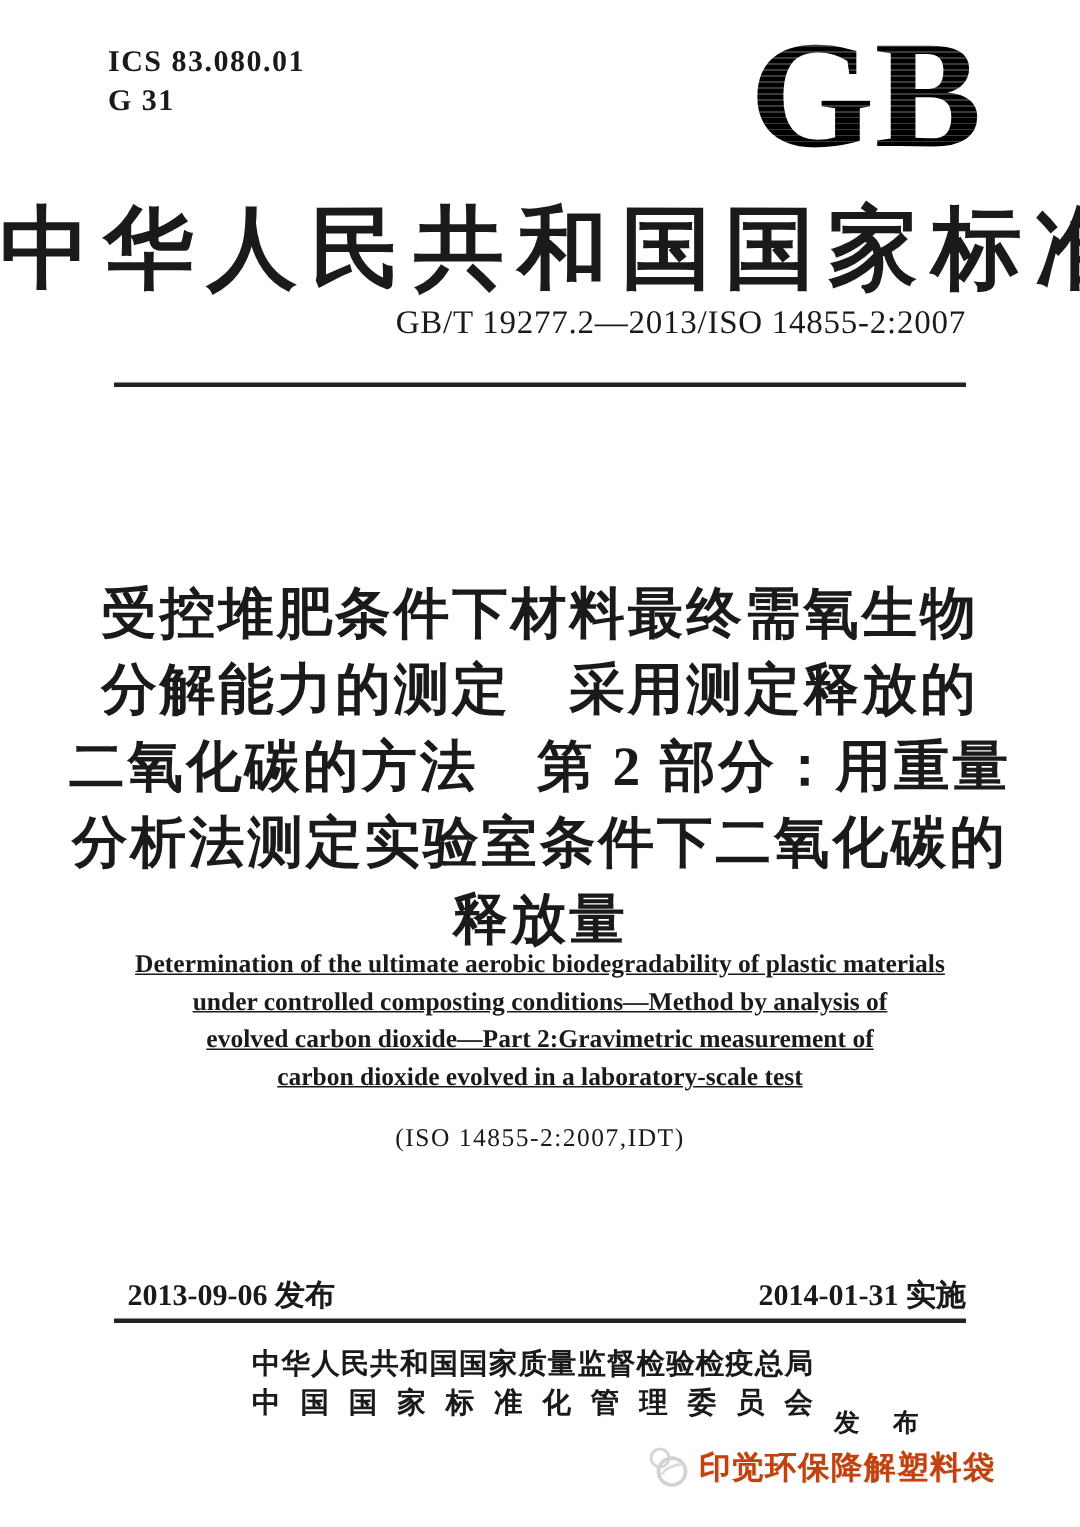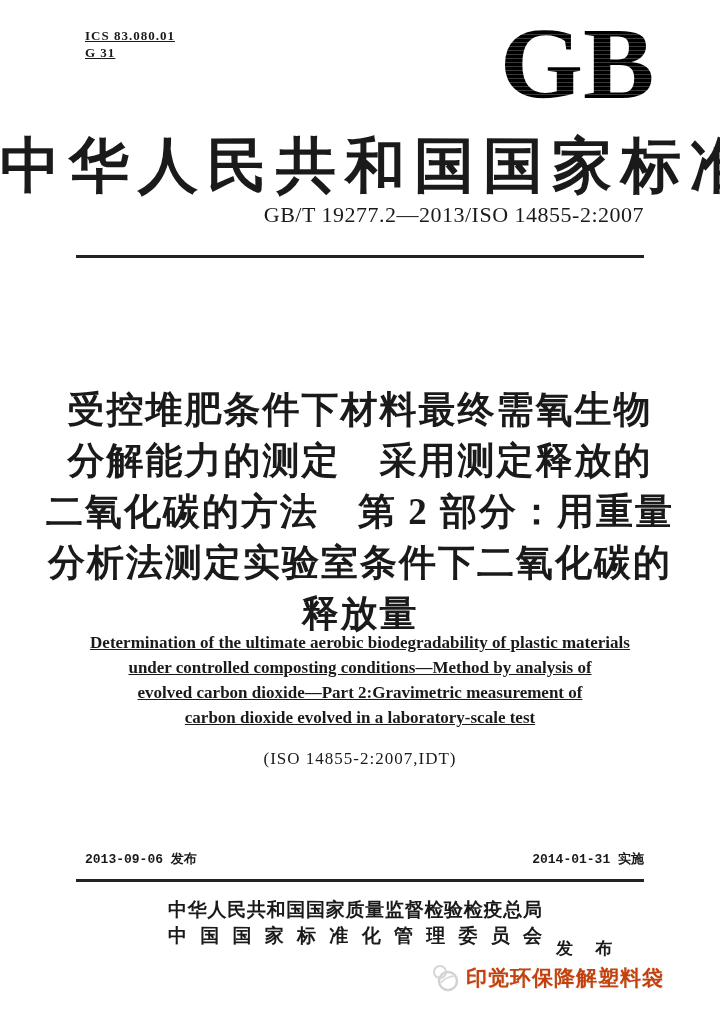--- a/index.html
+++ b/index.html
@@ -6,24 +6,23 @@
   body {
     width: 720px; height: 1018px;
     position: relative;
     overflow: hidden;
     font-family: "Liberation Serif", "DejaVu Serif", serif;
     color: #1a1a1a;
   }
   .page { position: absolute; inset: 0; background: #ffffff; }
 
   .ics-block {
-    position: absolute; left: 85px; top: 28px;
-    font-size: 13px; font-weight: bold; line-height: 1.3;
+    position: absolute; left: 72px; top: 28px;
+    font-size: 20px; font-weight: bold; line-height: 1.3;
     letter-spacing: 1px;
-    text-decoration: underline;
   }
 
   .gb-logo {
     position: absolute; right: 66px; top: 18px;
     font-size: 102px; font-weight: bold; line-height: 0.9;
     letter-spacing: 0px;
     background: repeating-linear-gradient(0deg, #000 0 3px, #3a3a3a 3px 4px);
     -webkit-background-clip: text;
     background-clip: text;
     color: transparent;
@@ -68,21 +67,21 @@
   .iso-ref {
     position: absolute; left: 0; right: 0; top: 749px;
     text-align: center;
     font-size: 17px; font-weight: normal;
     letter-spacing: 1px;
   }
 
   .dates-row {
     position: absolute; left: 85px; right: 76px; top: 850px;
     display: flex; justify-content: space-between;
-    font-size: 13px; font-weight: bold; font-family: Liberation Mono, monospace;
+    font-size: 20px; font-weight: bold;
   }
 
   .issuer-block {
     position: absolute; left: 168px; top: 897px; width: 374px;
     font-size: 19px; font-weight: bold;
     line-height: 26px;
   }
   .issuer-line { text-align: justify; text-align-last: justify; }
 
   .publish-label {

